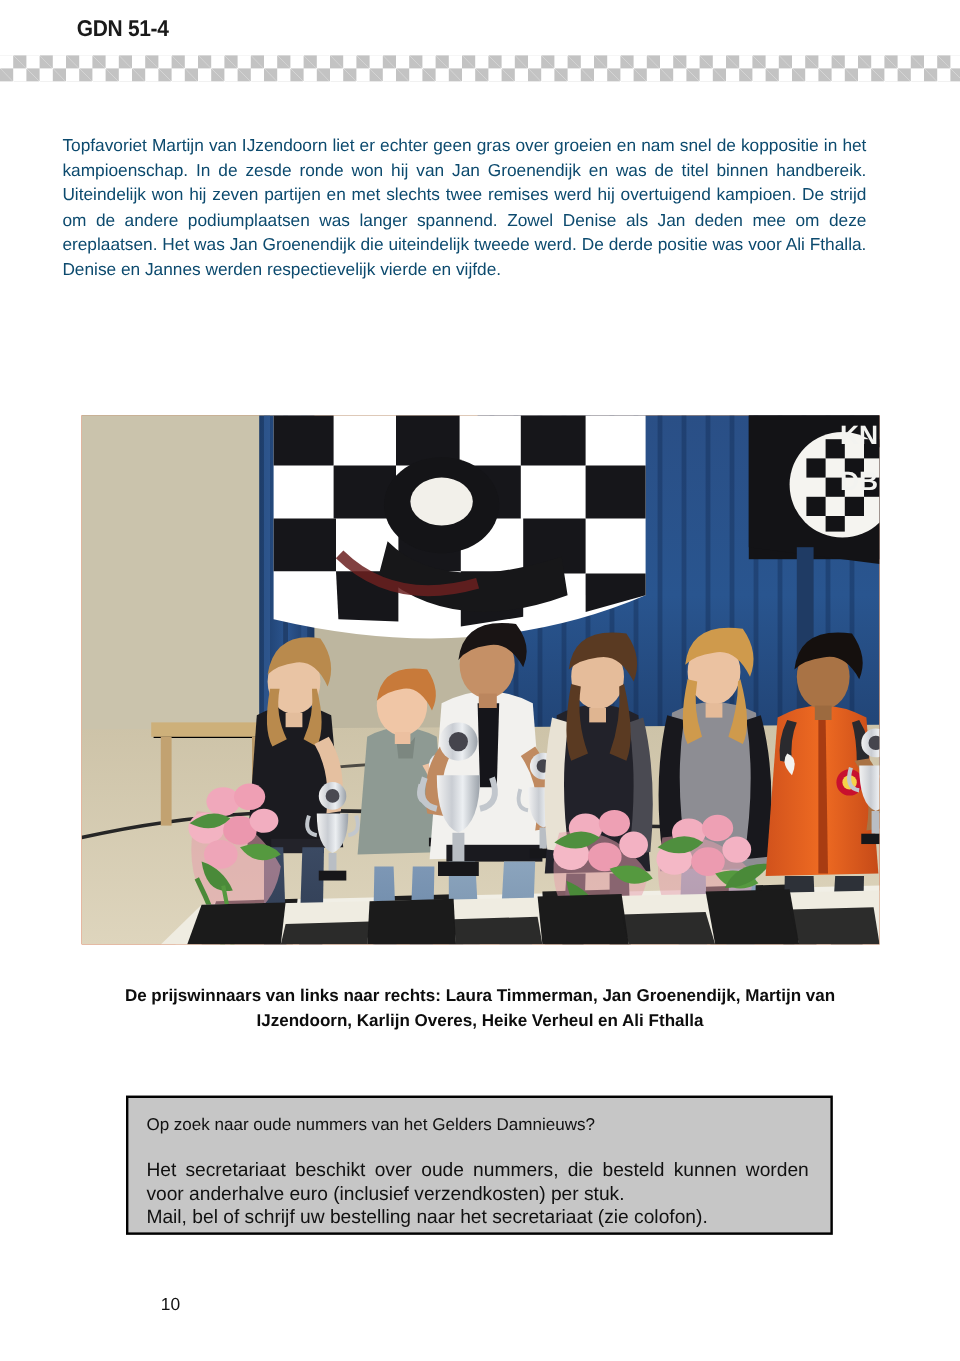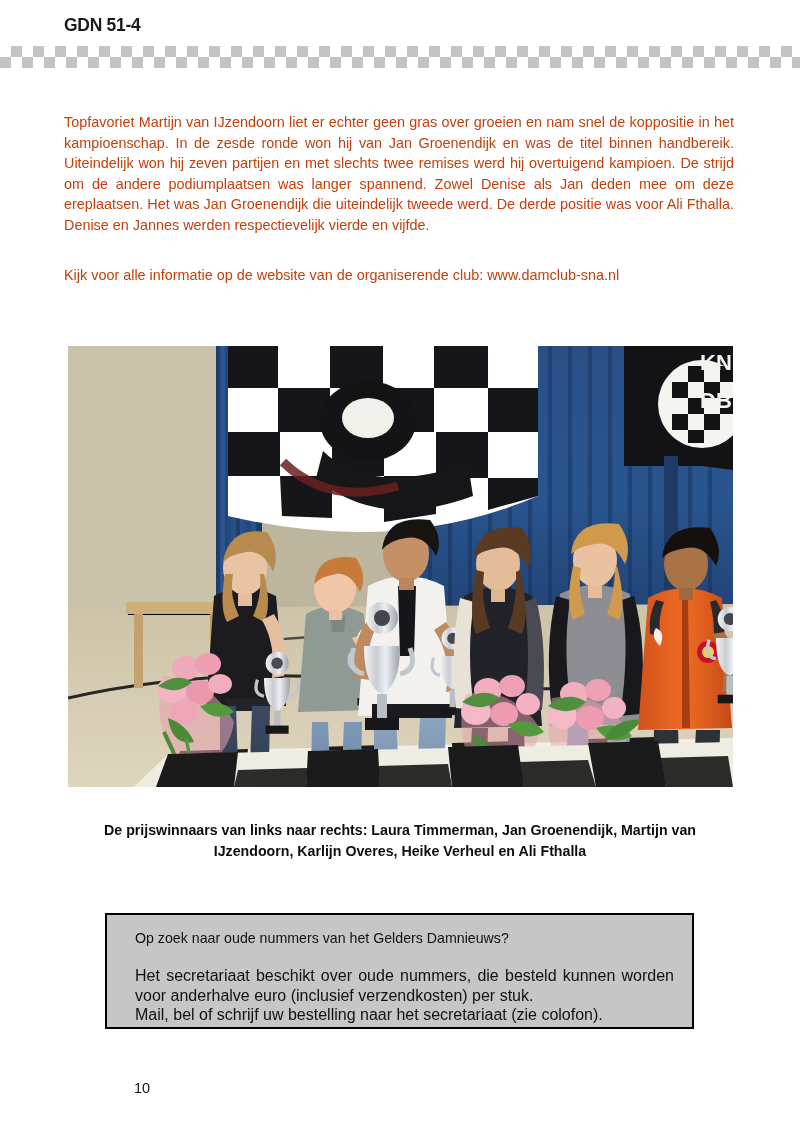--- a/index.html
+++ b/index.html
@@ -44,26 +44,26 @@
       linear-gradient(45deg, #c3c3c3 25%, transparent 25%, transparent 75%, #c3c3c3 75%),
       linear-gradient(45deg, #c3c3c3 25%, transparent 25%, transparent 75%, #c3c3c3 75%);
     background-size: 22px 22px;
     background-position: 0 0, 11px 11px;
     background-color: #ffffff;
   }
 
   
   .body-text {
     position: absolute;
-    left: 64px;
+    left: 52px;
     width: 670px;
     font-size: 14.4px;
     line-height: 20.6px;
     text-align: justify;
-    color: #c2410c;
+    color: #0c4a6e;
   }
   .para-1 { top: 112px; }
   .para-2 { top: 265px; }
 
   
   .photo {
     position: absolute;
     left: 68px;
     top: 346px;
     width: 665px;
@@ -89,21 +89,21 @@
 
   
   .info-box {
     position: absolute;
     left: 105px;
     top: 913px;
     width: 589px;
     height: 116px;
     background: #c6c6c6;
     border: 2px solid #000000;
-    padding: 14px 18px 12px 28px;
+    padding: 14px 18px 12px 15px;
   }
   .info-line-1 {
     font-size: 14.2px;
     line-height: 19px;
     color: #111;
   }
   .info-block {
     margin-top: 18px;
     font-size: 16px;
     line-height: 19.5px;
@@ -124,21 +124,20 @@
 <body>
 
 <div class="page">
 
   <div class="masthead">GDN 51-4</div>
 
   <div class="checker-band"></div>
 
   <p class="body-text para-1">Topfavoriet Martijn van IJzendoorn liet er echter geen gras over groeien en nam snel de koppositie in het kampioenschap. In de zesde ronde won hij van Jan Groenendijk en was de titel binnen handbereik. Uiteindelijk won hij zeven partijen en met slechts twee remises werd hij overtuigend kampioen. De strijd om de andere podiumplaatsen was langer spannend. Zowel Denise als Jan deden mee om deze ereplaatsen. Het was Jan Groenendijk die uiteindelijk tweede werd. De derde positie was voor Ali Fthalla. Denise en Jannes werden respectievelijk vierde en vijfde.</p>
 
-  <p class="body-text para-2">Kijk voor alle informatie op de website van de organiserende club: www.damclub-sna.nl</p>
 
   <div class="photo">
     <svg viewBox="0 0 665 441" preserveAspectRatio="none">
       <defs>
         <linearGradient id="wallL" x1="0" y1="0" x2="0" y2="1">
           <stop offset="0" stop-color="#cfc9b4"></stop>
           <stop offset="0.55" stop-color="#c6bfa8"></stop>
           <stop offset="1" stop-color="#d6d0bc"></stop>
         </linearGradient>
         <linearGradient id="blueWall" x1="0" y1="0" x2="0" y2="1">

